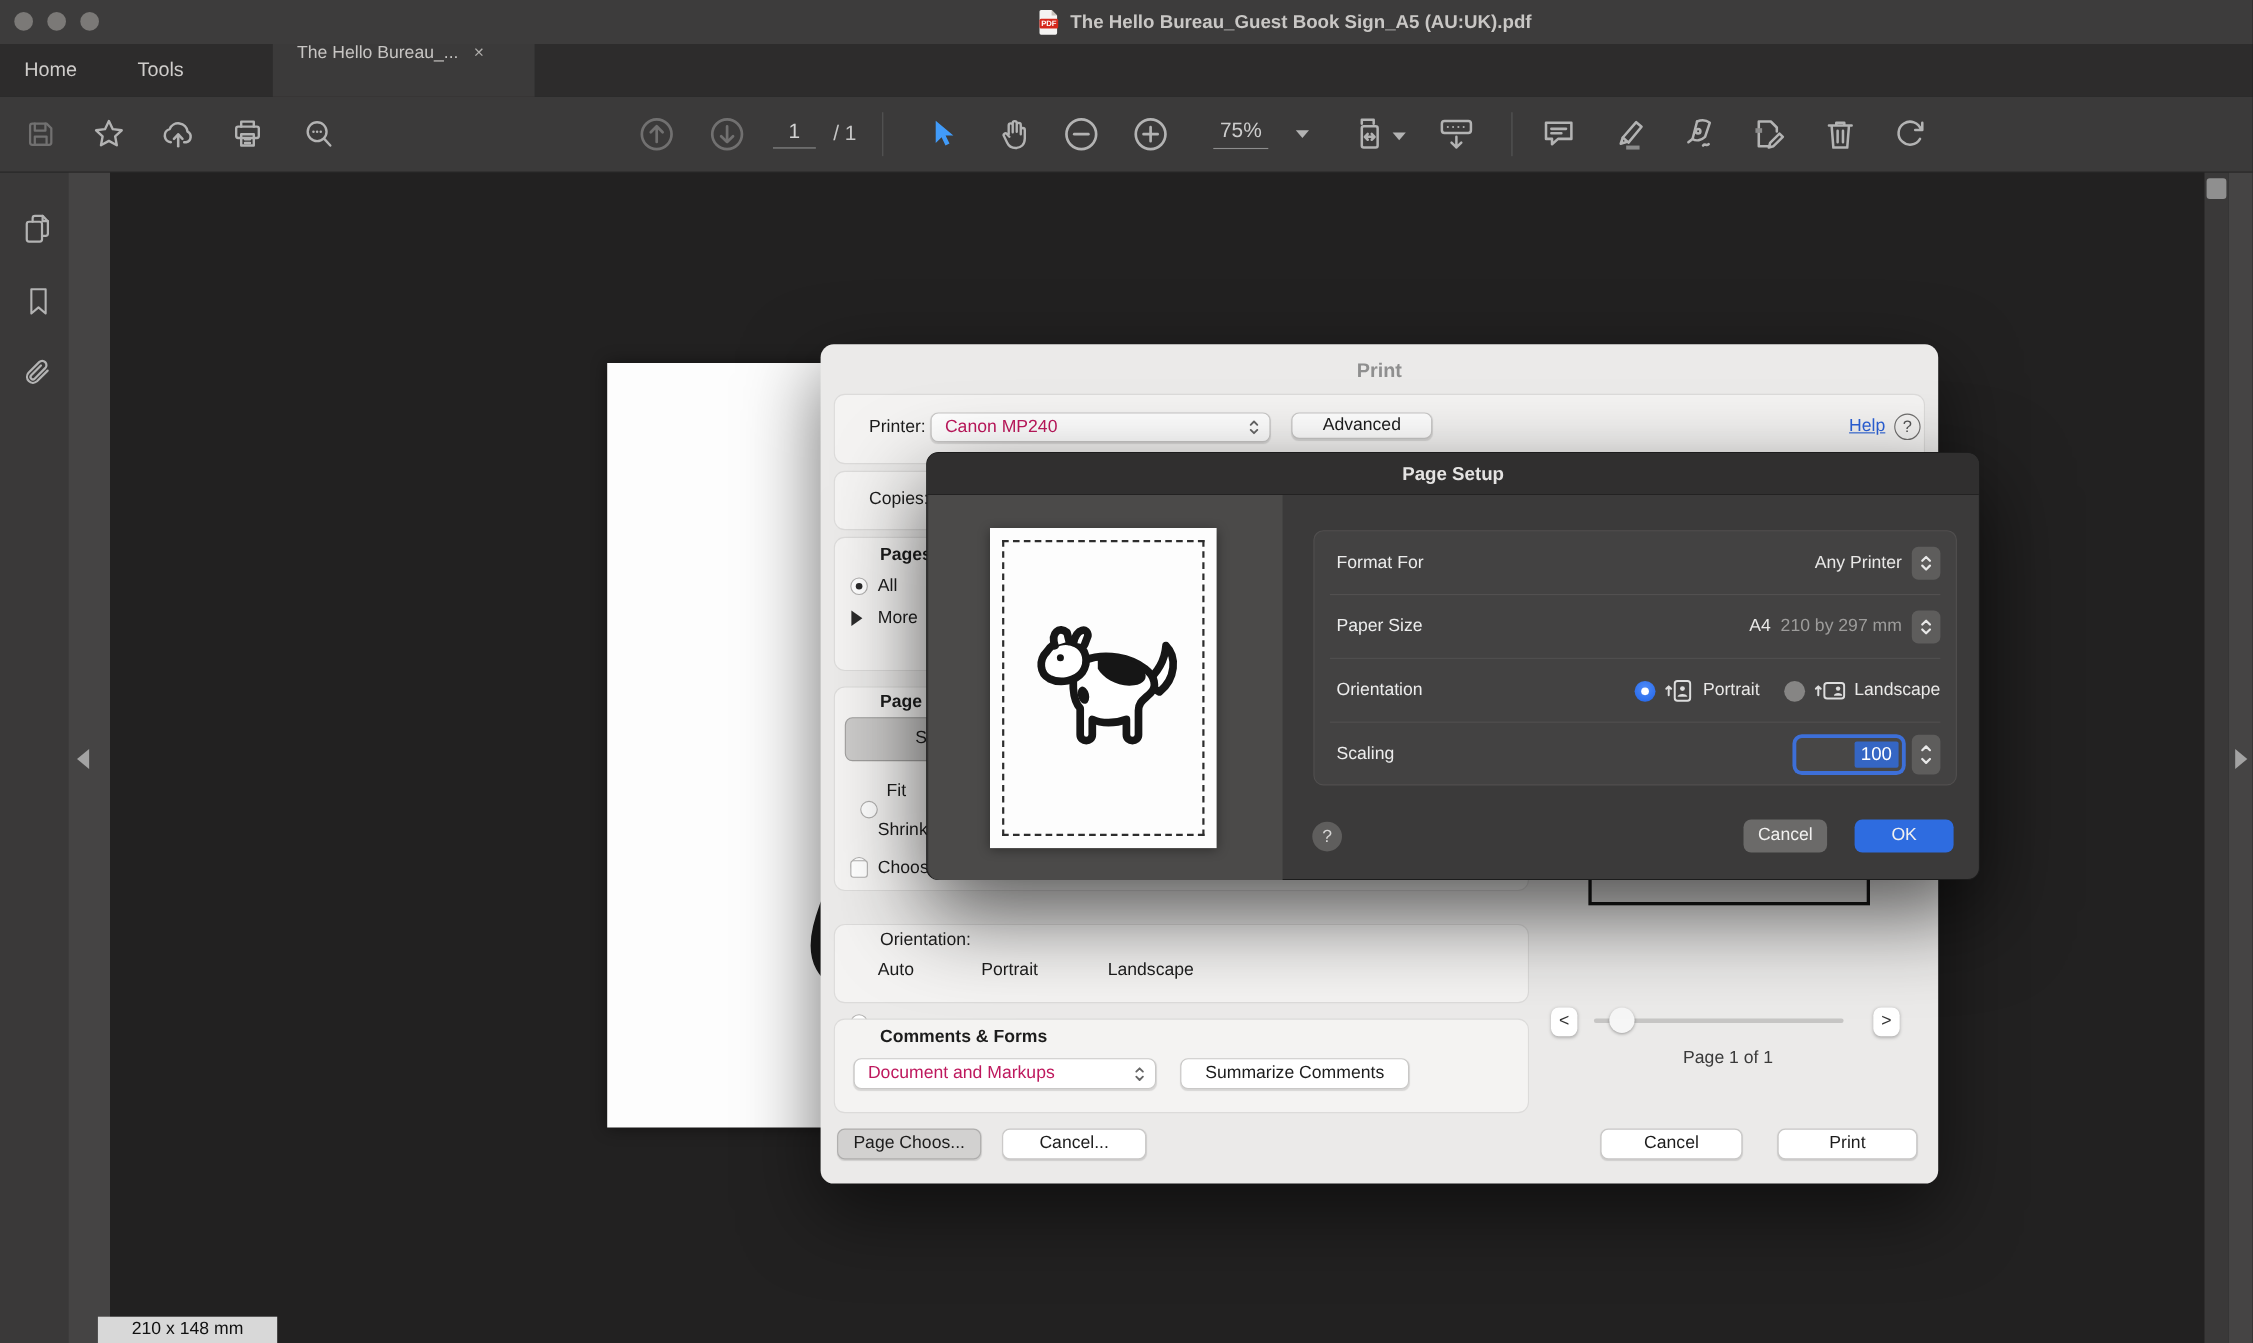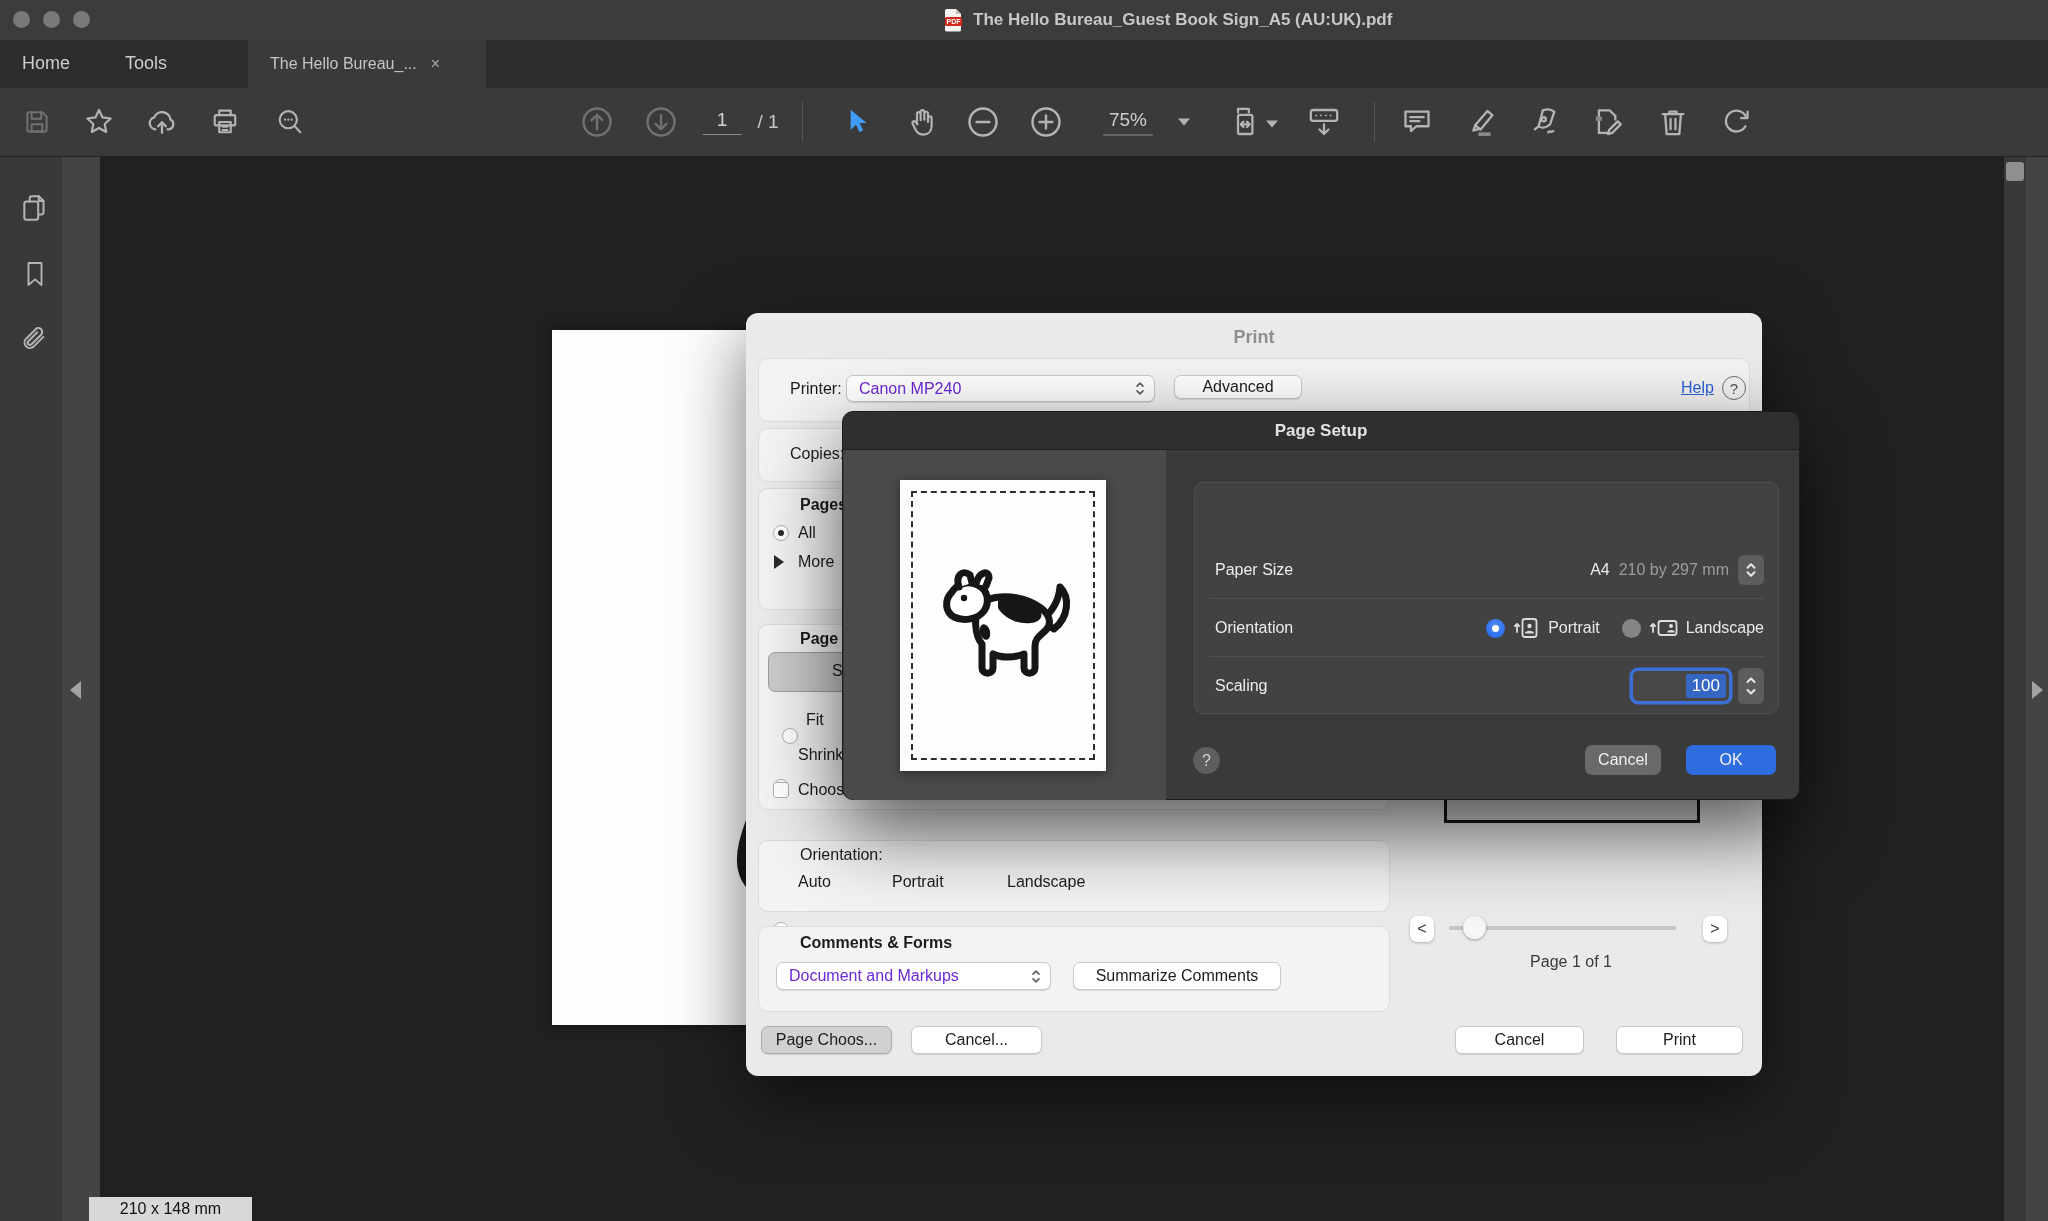--- a/index.html
+++ b/index.html
@@ -11,21 +11,21 @@
   .ico{stroke:#b3b3b3;fill:none;stroke-width:1.9;stroke-linecap:round;stroke-linejoin:round;}
   .tbi{position:absolute;top:50%;transform:translate(-50%,-50%);}
   .dim{opacity:.45;}
   
   .titlebar{left:0;top:0;width:2048px;height:40px;background:#3d3c3c;}
   .tl-dot{width:17px;height:17px;border-radius:50%;background:#7b7977;top:11px;}
   .title-grp{top:0;height:40px;display:flex;align-items:center;gap:10px;}
   .win-title{color:#c9c7c5;font-size:17px;font-weight:bold;}
   .tabbar{left:0;top:40px;width:2048px;height:48px;background:#2d2c2c;}
   .tab-lbl{color:#cfcdcb;font-size:18px;top:13px;}
-  .doc-tab{left:248px;top:0;width:238px;height:48px;background:#3b3a3a;display:flex;align-items:center;}
+  .doc-tab{left:248px;top:0;width:238px;height:48px;background:#3b3a3a;display:flex;}
   .doc-tab-lbl{color:#c7c5c3;font-size:16px;margin-left:22px;}
   .doc-tab-x{color:#b0aeac;font-size:16px;margin-left:14px;cursor:default;}
   .toolbar{left:0;top:88px;width:2048px;height:69px;background:#3b3a3a;border-bottom:1px solid #242424;box-sizing:border-box;}
   .tsep{position:absolute;top:14px;width:1px;height:40px;background:#565656;}
   .pgnum{color:#d2d2d2;font-size:19px;border-bottom:1px solid #8d8d8d;padding:0 14px 3px;}
   .pgtot{color:#c6c6c6;font-size:19px;}
   .zoomtxt{color:#cdcdcd;font-size:19px;border-bottom:1px solid #8d8d8d;padding:0 6px 4px;}
   .caret{width:0;height:0;border-left:6px solid transparent;border-right:6px solid transparent;border-top:7px solid #b3b3b3;}
   
   .rail{left:0;top:157px;width:62px;height:1064px;background:#3a3939;}
@@ -43,21 +43,21 @@
   .print-dlg{left:746px;top:313px;width:1016px;height:763px;background:#ebeae9;border-radius:12px;
              box-shadow:0 25px 70px rgba(0,0,0,.55);}
   .pd-title{left:0;top:14px;width:100%;text-align:center;color:#8f8f8f;font-size:18px;font-weight:bold;}
   .grp{background:#f4f3f2;border:1px solid #dcdbda;border-radius:10px;box-sizing:border-box;}
   .lbl{color:#1c1c1c;font-size:16px;}
   .bold{font-weight:bold;}
   .btn-light{background:#ffffff;border:1px solid #c9c8c7;border-radius:7px;box-shadow:0 1px 1px rgba(0,0,0,.12);
              color:#1c1c1c;font-size:16px;display:flex;align-items:center;justify-content:center;box-sizing:border-box;}
   .btn-gray{background:#d2d1d0;border:1px solid #aeadac;}
   .dd{background:#ffffff;border:1px solid #c9c8c7;border-radius:7px;box-shadow:0 1px 1px rgba(0,0,0,.12);
-      color:#6d28d9;font-size:16px;display:flex;align-items:center;box-sizing:border-box;padding:0 8px 0 12px;}
+      color:#be185d;font-size:16px;display:flex;align-items:center;box-sizing:border-box;padding:0 8px 0 12px;}
   .dd .grow{flex:1;}
   .radio{width:16px;height:16px;border-radius:50%;background:#fff;border:1px solid #b0afae;box-sizing:border-box;position:relative;}
   .radio.sel::after{content:"";position:absolute;left:4px;top:4px;width:6px;height:6px;border-radius:50%;background:#2b2b2b;}
   .check{width:16px;height:16px;border-radius:3px;background:#fff;border:1px solid #b0afae;box-sizing:border-box;}
   .tri{width:0;height:0;border-top:7px solid transparent;border-bottom:7px solid transparent;border-left:10px solid #2b2b2b;}
   .help-link{color:#2a60d8;font-size:16px;text-decoration:underline;}
   .qcirc{width:24px;height:24px;border-radius:50%;border:1.5px solid #6f6e6d;color:#555;font-size:15px;
          display:flex;align-items:center;justify-content:center;box-sizing:border-box;}
   .prev-box{border:3px solid #151515;background:#d9d8d7;box-sizing:border-box;}
   .nav-btn{background:#fff;border-radius:7px;box-shadow:0 1px 3px rgba(0,0,0,.25);color:#333;font-size:16px;
@@ -400,20 +400,35 @@
         </g>
         <path d="M70 40 C 86 34 104 42 112 52 C 116 58 112 64 103 65 C 89 67 75 59 70 50 Z" fill="#161616"></path>
         <ellipse cx="57" cy="74" rx="5" ry="8" fill="#161616" transform="rotate(-14 57 74)"></ellipse>
         <circle cx="36" cy="40" r="3.2" fill="#161616"></circle>
       </svg>
     </div>
   </div>
 
   <div class="abs panel">
 
+    <div class="prow" style="top:0">
+      <span class="plabel">Format For</span>
+      <span class="pright">
+        <span class="pval">Any Printer</span>
+        <span class="stepper">
+          <svg width="14" height="18" viewBox="0 0 14 18">
+              <g stroke="#e8e8e8" stroke-width="2" fill="none" stroke-linecap="round" stroke-linejoin="round">
+                <path d="M3.5 6.8 7 3.3l3.5 3.5"></path>
+                <path d="M3.5 11.2 7 14.7l3.5-3.5"></path>
+              </g>
+            </svg>
+        </span>
+      </span>
+      <span class="sep"></span>
+    </div>
 
     <div class="prow" style="top:58px">
       <span class="plabel">Paper Size</span>
       <span class="pright">
         <span class="pval">A4</span>
         <span class="pdim">210 by 297 mm</span>
         <span class="stepper">
           <svg width="14" height="18" viewBox="0 0 14 18">
               <g stroke="#e8e8e8" stroke-width="2" fill="none" stroke-linecap="round" stroke-linejoin="round">
                 <path d="M3.5 6.8 7 3.3l3.5 3.5"></path>

